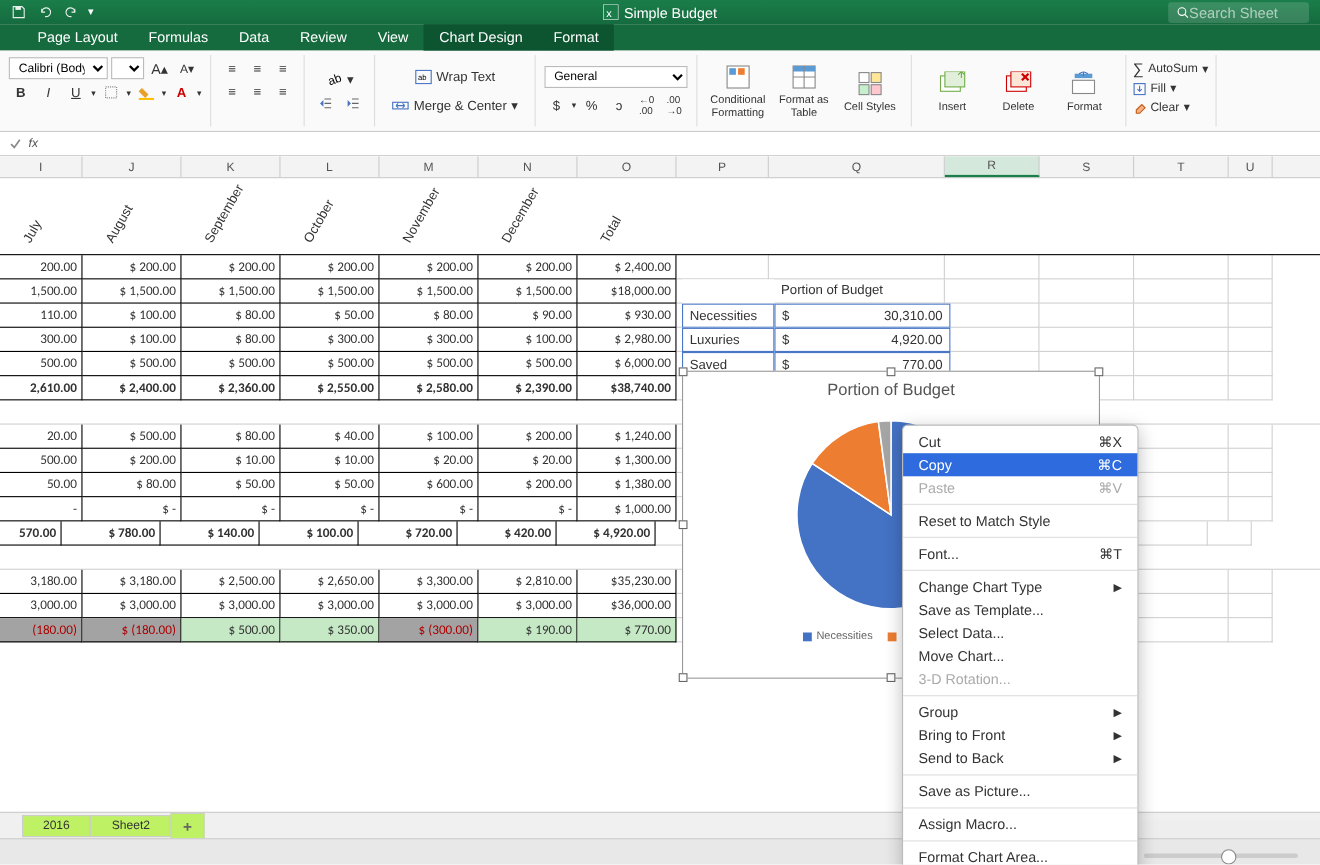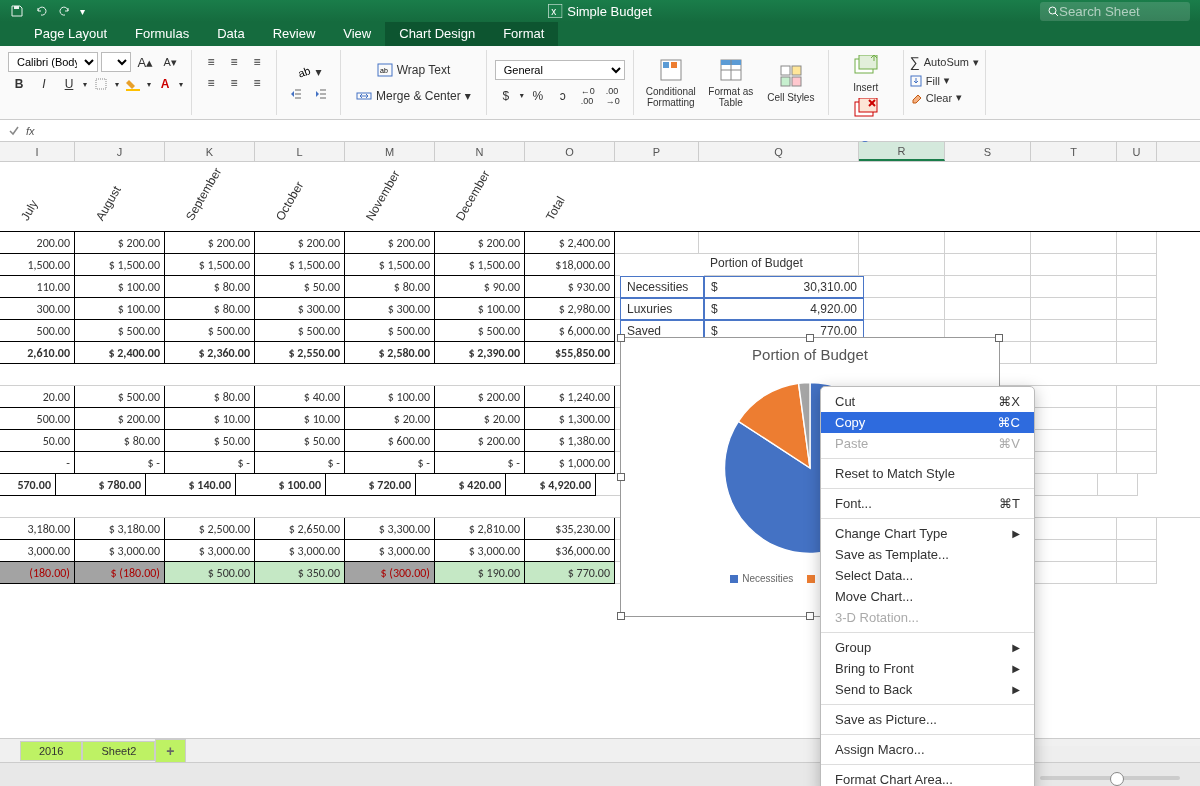--- a/index.html
+++ b/index.html
@@ -3,21 +3,21 @@
 <meta charset="utf-8">
 <style>
 * { margin: 0; padding: 0; box-sizing: border-box; font-family: -apple-system, BlinkMacSystemFont, "Segoe UI", sans-serif; }
 body { background: #f0f0f0; font-size: 12px; color: #333; overflow: hidden; width: 1200px; height: 786px; position: relative; }
 
 
 .titlebar { height: 22px; background: linear-gradient(#1a7d4a, #156b3e); display: flex; align-items: center; padding: 0 8px; color: #fff; }
 .titlebar .qat { display: flex; gap: 6px; align-items: center; }
 .titlebar .qat-btn { width: 18px; height: 16px; display: flex; align-items: center; justify-content: center; cursor: pointer; opacity: 0.9; }
 .titlebar .doc-title { position: absolute; left: 50%; transform: translateX(-50%); font-size: 13px; font-weight: 500; display: flex; align-items: center; gap: 5px; }
-.titlebar .search { position: absolute; right: 10px; background: rgba(255,255,255,0.15); border-radius: 3px; padding: 2px 8px; width: 150px; font-size: 11px; display: flex; align-items: center; gap: 0; }
+.titlebar .search { position: absolute; right: 10px; background: rgba(255,255,255,0.15); border-radius: 3px; padding: 2px 8px; width: 128px; font-size: 11px; display: flex; align-items: center; gap: 0; }
 .titlebar .search input { background: transparent; border: none; color: #fff; outline: none; width: 100px; }
 .titlebar .search input::placeholder { color: rgba(255,255,255,0.6); }
 
 
 .ribbon-tabs { height: 24px; background: #156b3e; display: flex; padding-left: 20px; }
 .ribbon-tab { padding: 4px 14px; color: #fff; font-size: 13px; cursor: pointer; }
 .ribbon-tab.active { background: #0d5530; }
 
 
 .ribbon { height: 74px; background: #fafafa; border-bottom: 1px solid #ccc; display: flex; padding: 4px 0; }
@@ -264,21 +264,21 @@
           <svg width="24" height="24">
             <rect x="2" y="2" width="9" height="9" fill="#fff" stroke="#888"></rect>
             <rect x="13" y="2" width="9" height="9" fill="#ffe699" stroke="#888"></rect>
             <rect x="2" y="13" width="9" height="9" fill="#c6efce" stroke="#888"></rect>
             <rect x="13" y="13" width="9" height="9" fill="#ffc7ce" stroke="#888"></rect>
           </svg>
         </div>
         <span>Cell Styles</span>
       </div>
   </div>
-  <div class="ribbon-group" style="flex-direction:column">
+  <div class="ribbon-group" style="flex-direction:row">
     <div class="big-btn">
         <div class="icon-box">
           <svg width="26" height="22">
             <rect x="2" y="4" width="18" height="14" fill="#fff" stroke="#70ad47"></rect>
             <rect x="6" y="0" width="18" height="14" fill="#e2efda" stroke="#70ad47"></rect>
             <path d="M18 3l3-3 3 3-3-3v6" stroke="#70ad47" fill="none"></path>
           </svg>
         </div>
         <span>Insert</span>
       </div>
@@ -426,21 +426,21 @@
           <div class="cell" style="width: 86px;"></div>
           <div class="cell" style="width: 40px;"></div>
         </div>
         <div class="grid-row">
           <div class="cell money data bold" style="width: 75px; font-weight: 600;">2,610.00</div>
           <div class="cell money data bold" style="width: 90px; font-weight: 600;">$ 2,400.00</div>
           <div class="cell money data bold" style="width: 90px; font-weight: 600;">$ 2,360.00</div>
           <div class="cell money data bold" style="width: 90px; font-weight: 600;">$ 2,550.00</div>
           <div class="cell money data bold" style="width: 90px; font-weight: 600;">$ 2,580.00</div>
           <div class="cell money data bold" style="width: 90px; font-weight: 600;">$ 2,390.00</div>
-          <div class="cell money data bold" style="width: 90px; font-weight: 600;">$55,850.00</div>
+          <div class="cell money data bold" style="width: 90px; font-weight: 600;">$38,740.00</div>
           <div class="cell" style="width: 84px;"></div>
           <div class="cell" style="width: 160px;"></div>
           <div class="cell" style="width: 86px;"></div>
           <div class="cell" style="width: 86px;"></div>
           <div class="cell" style="width: 86px;"></div>
           <div class="cell" style="width: 40px;"></div>
         </div>
       </div>
     <div style="height:22px;border-bottom:1px solid #d0d0d0"></div>
     <div id="data-block2">

